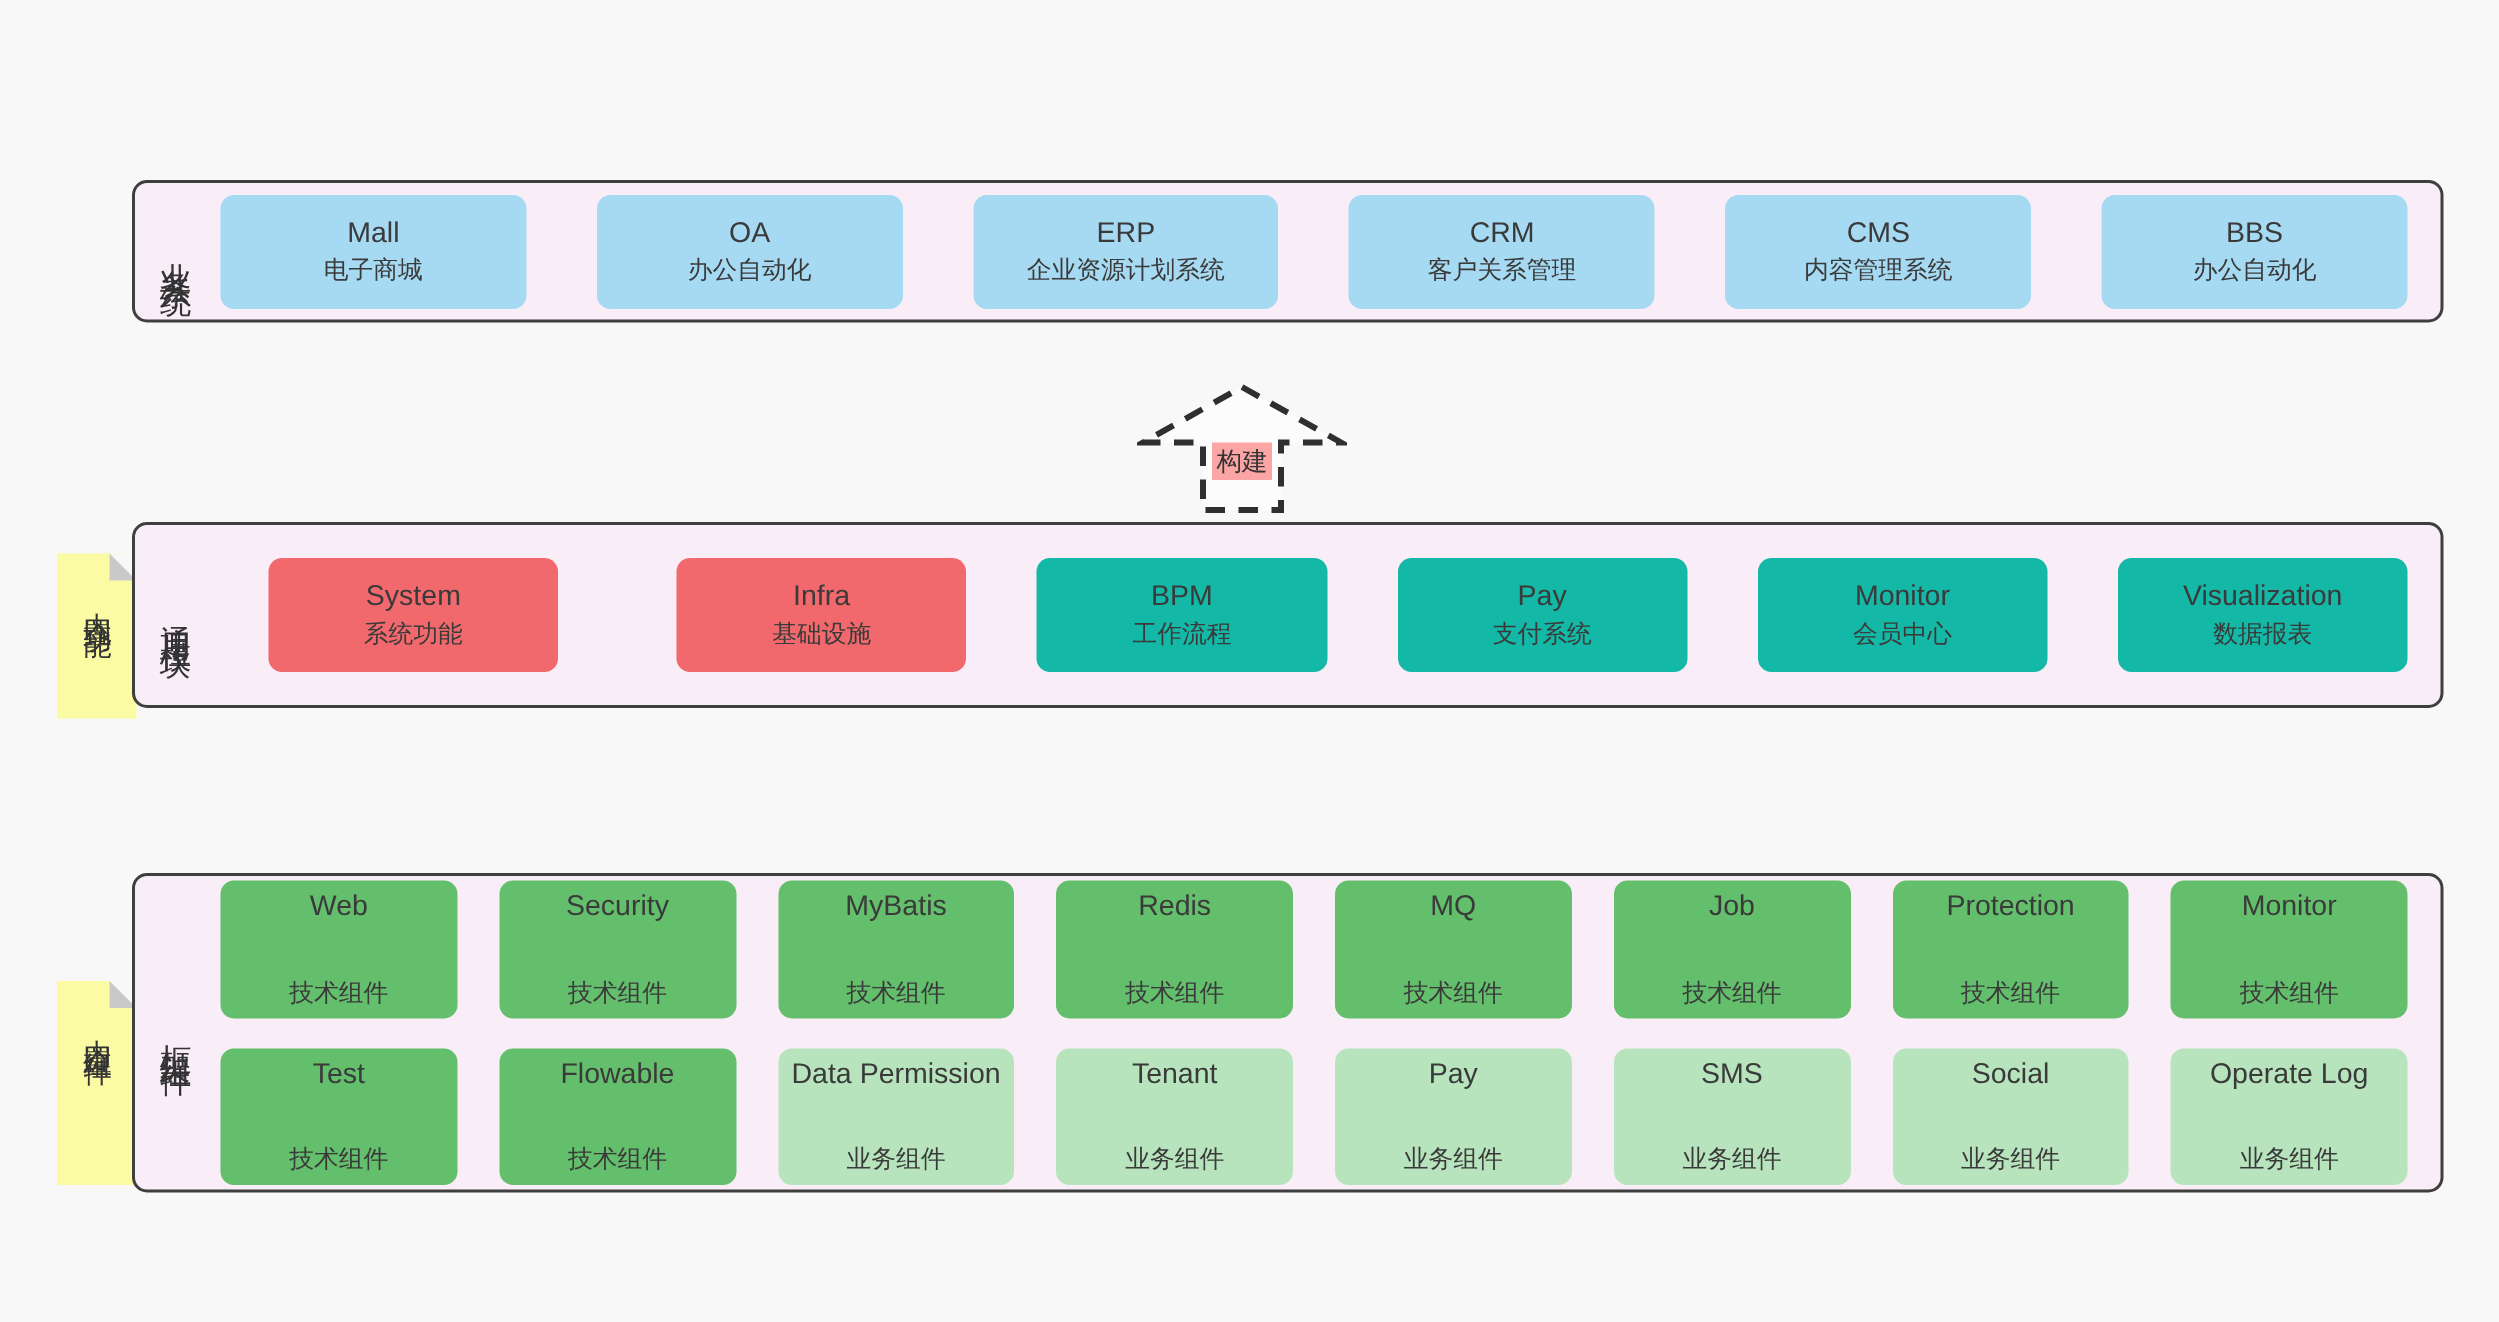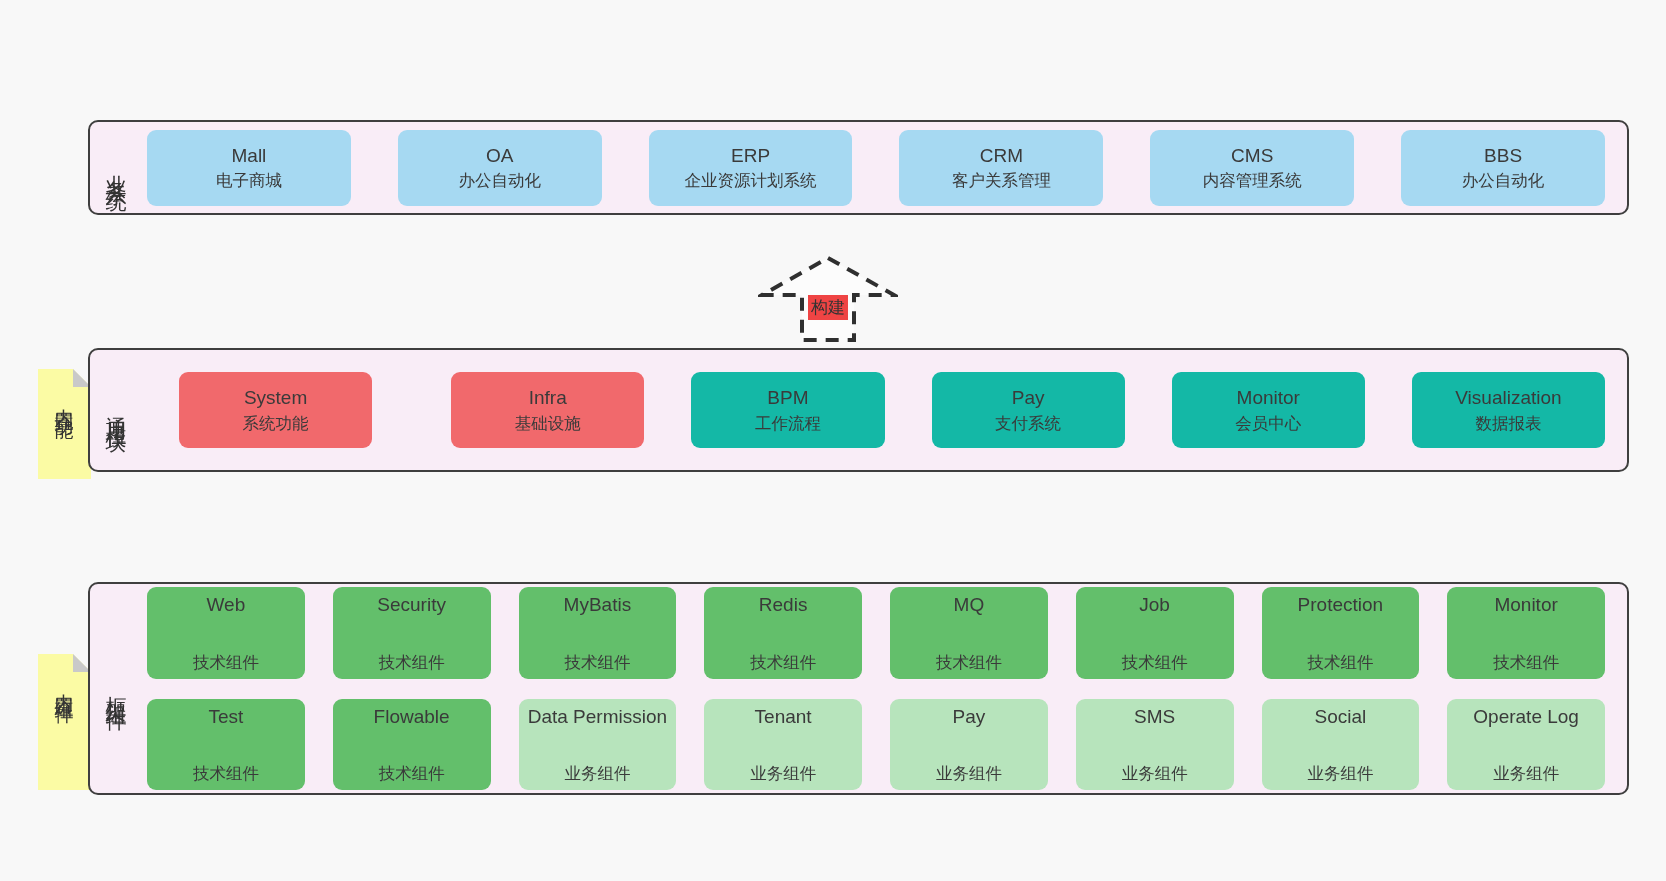--- a/index.html
+++ b/index.html
@@ -92,21 +92,21 @@
   }
 
   
   .arrow{position:absolute;width:140px;height:88px;z-index:2;}
   .arrow1{left:758px;top:255px;}
   .arrow2{left:770px;top:487px;}
   .arrow svg{position:absolute;inset:0;}
   .arrow-label{
     position:absolute;top:40px;left:50%;
     transform:translateX(-50%);
-    background:#ef4444;
+    background:#fca5a5;
     font-size:17px;
     padding:1px 3px;
     color:#333;
     white-space:nowrap;
   }
 </style>
 </head>
 <body>
 
 <div class="canvas">

